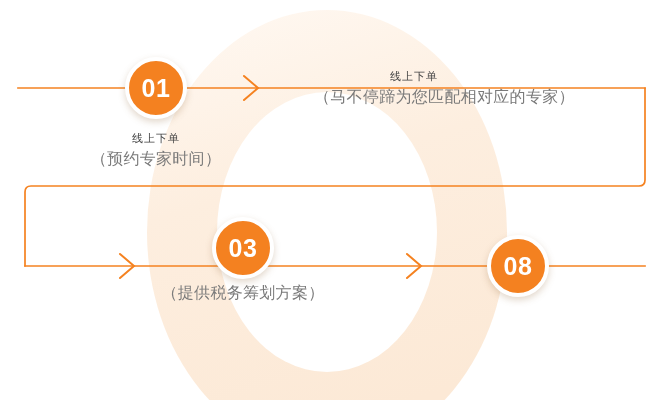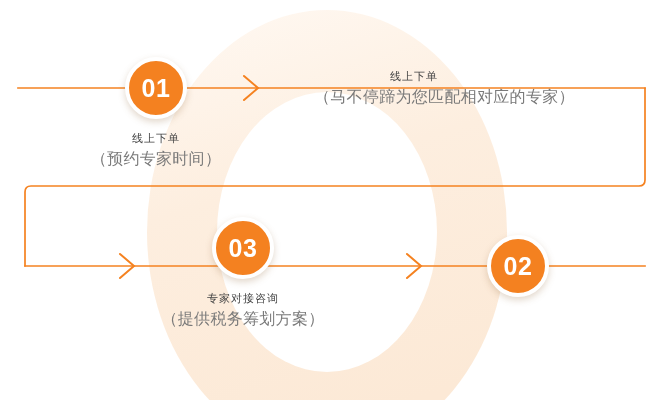--- a/index.html
+++ b/index.html
@@ -126,24 +126,23 @@
 
   <div class="step-node" style="left:414px; top:57px;">
     <div class="step-title">线上下单</div>
     <div class="step-sub">（马不停蹄为您匹配相对应的专家）</div>
   </div>
 
   <div class="step-node" style="left:243px; top:217px;">
     <div class="step-circle">
       <span class="step-number">03</span>
     </div>
-    <div class="step-title">专家对接咨询</div>
     <div class="step-sub">（提供税务筹划方案）</div>
   </div>
 
   <div class="step-node" style="left:518px; top:235px;">
     <div class="step-circle">
-      <span class="step-number">02</span>
+      <span class="step-number">08</span>
     </div>
     <div class="step-sub"></div>
   </div>
 
 </div>
 
 </body></html>

